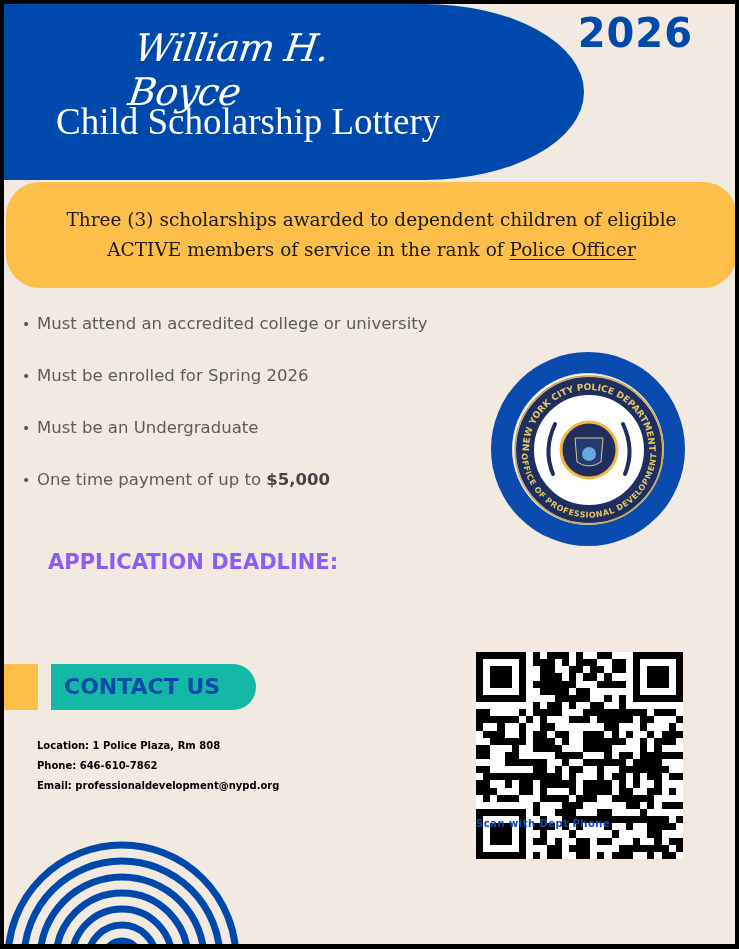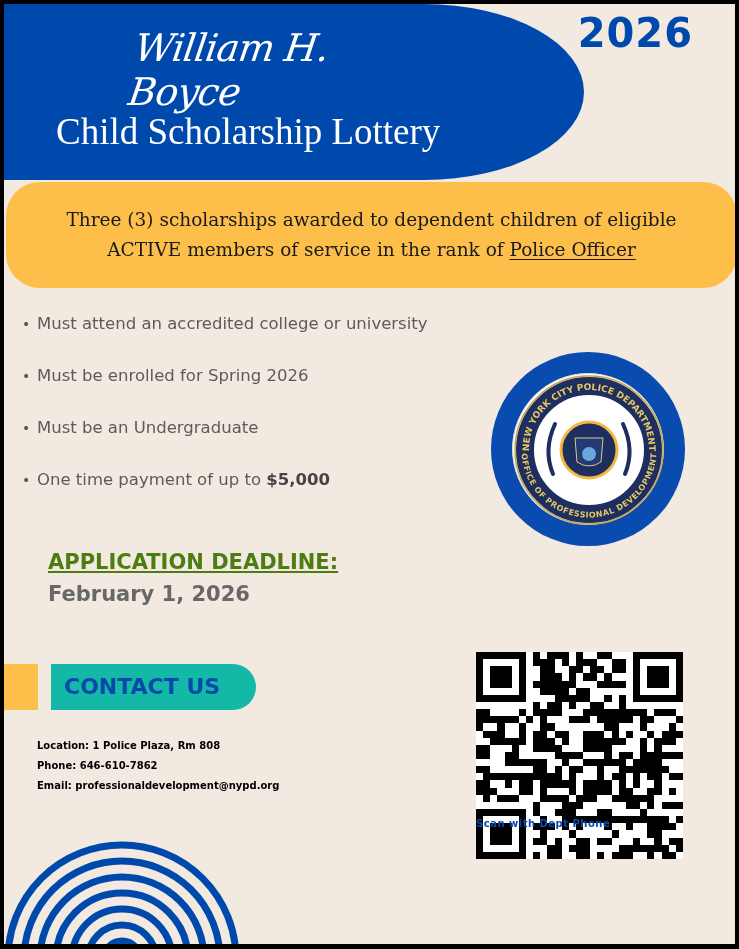--- a/index.html
+++ b/index.html
@@ -15,21 +15,21 @@
     border-bottom-right-radius: 160px 88px;
   }
   .script-name {
     position: absolute; left: 128px; top: 22px; width: 300px;
     font-family: "DejaVu Serif", serif; font-style: italic;
     color: #ffffff; font-size: 38px; font-weight: normal; letter-spacing: -1px;
     transform: skewX(-8deg);
   }
   .hero-title {
     position: absolute; left: 52px; top: 96px;
-    font-family: "Liberation Serif", serif; color: #fff; font-size: 37px; margin-top: 10px;
+    font-family: "Liberation Serif", serif; color: #fff; font-size: 37px;
   }
   .year {
     position: absolute; right: 42px; top: 6px;
     font-family: "DejaVu Sans", sans-serif; font-weight: bold;
     color: #0049ac; font-size: 40px; letter-spacing: 1px;
   }
   .banner {
     position: absolute; left: 2px; top: 178px; width: 731px; height: 106px;
     background: #fdbf4a; border-radius: 34px;
     display: flex; flex-direction: column; align-items: center; justify-content: center;
@@ -46,21 +46,21 @@
   .seal {
     position: absolute; left: 487px; top: 348px; width: 194px; height: 194px;
     border-radius: 50%; background: #0a4bb0;
   }
   .seal-inner {
     position: absolute; left: 21px; top: 21px; width: 152px; height: 152px; border-radius: 50%;
     background: #fff; border: 1px solid #ddd; box-sizing: border-box;
   }
   .deadline-label {
     position: absolute; left: 44px; top: 546px;
-    font-family: "DejaVu Sans", sans-serif; font-weight: bold; color: #4d7c0f; font-size: 21px; text-decoration: underline;
+    font-family: "DejaVu Sans", sans-serif; font-weight: bold; color: #8b5cf6; font-size: 21px;
   }
   .deadline-date {
     position: absolute; left: 44px; top: 578px;
     font-family: "DejaVu Sans", sans-serif; font-weight: bold; color: #686868; font-size: 21px;
   }
   .contact-stub {
     position: absolute; left: 0; top: 660px; width: 34px; height: 46px; background: #fdbf4a;
   }
   .contact-pill {
     position: absolute; left: 47px; top: 660px; width: 205px; height: 46px; background: #14b8a6;
@@ -137,21 +137,20 @@
           <path d="M 112 100 Q 122 76 110 50"></path>
         </g>
         <circle cx="76" cy="76" r="28" fill="#1d2e5f" stroke="#f5b73d" stroke-width="3"></circle>
         <path d="M 62 64 L 90 64 L 88 88 Q 76 96 64 88 Z" fill="#243a73" stroke="#d9c98a" stroke-width="1"></path>
         <circle cx="76" cy="80" r="7" fill="#6aa7dd"></circle>
       </svg>
     </div>
   </div>
 
   <div class="deadline-label">APPLICATION DEADLINE:</div>
-  <div class="deadline-date">February 1, 2026</div>
 
   <div class="contact-stub"></div>
   <div class="contact-pill">CONTACT US</div>
   <div class="contact-lines">
     <div>Location: 1 Police Plaza, Rm 808</div>
     <div>Phone: 646-610-7862</div>
     <div>Email: professionaldevelopment@nypd.org</div>
   </div>
 
   <div class="qr">

